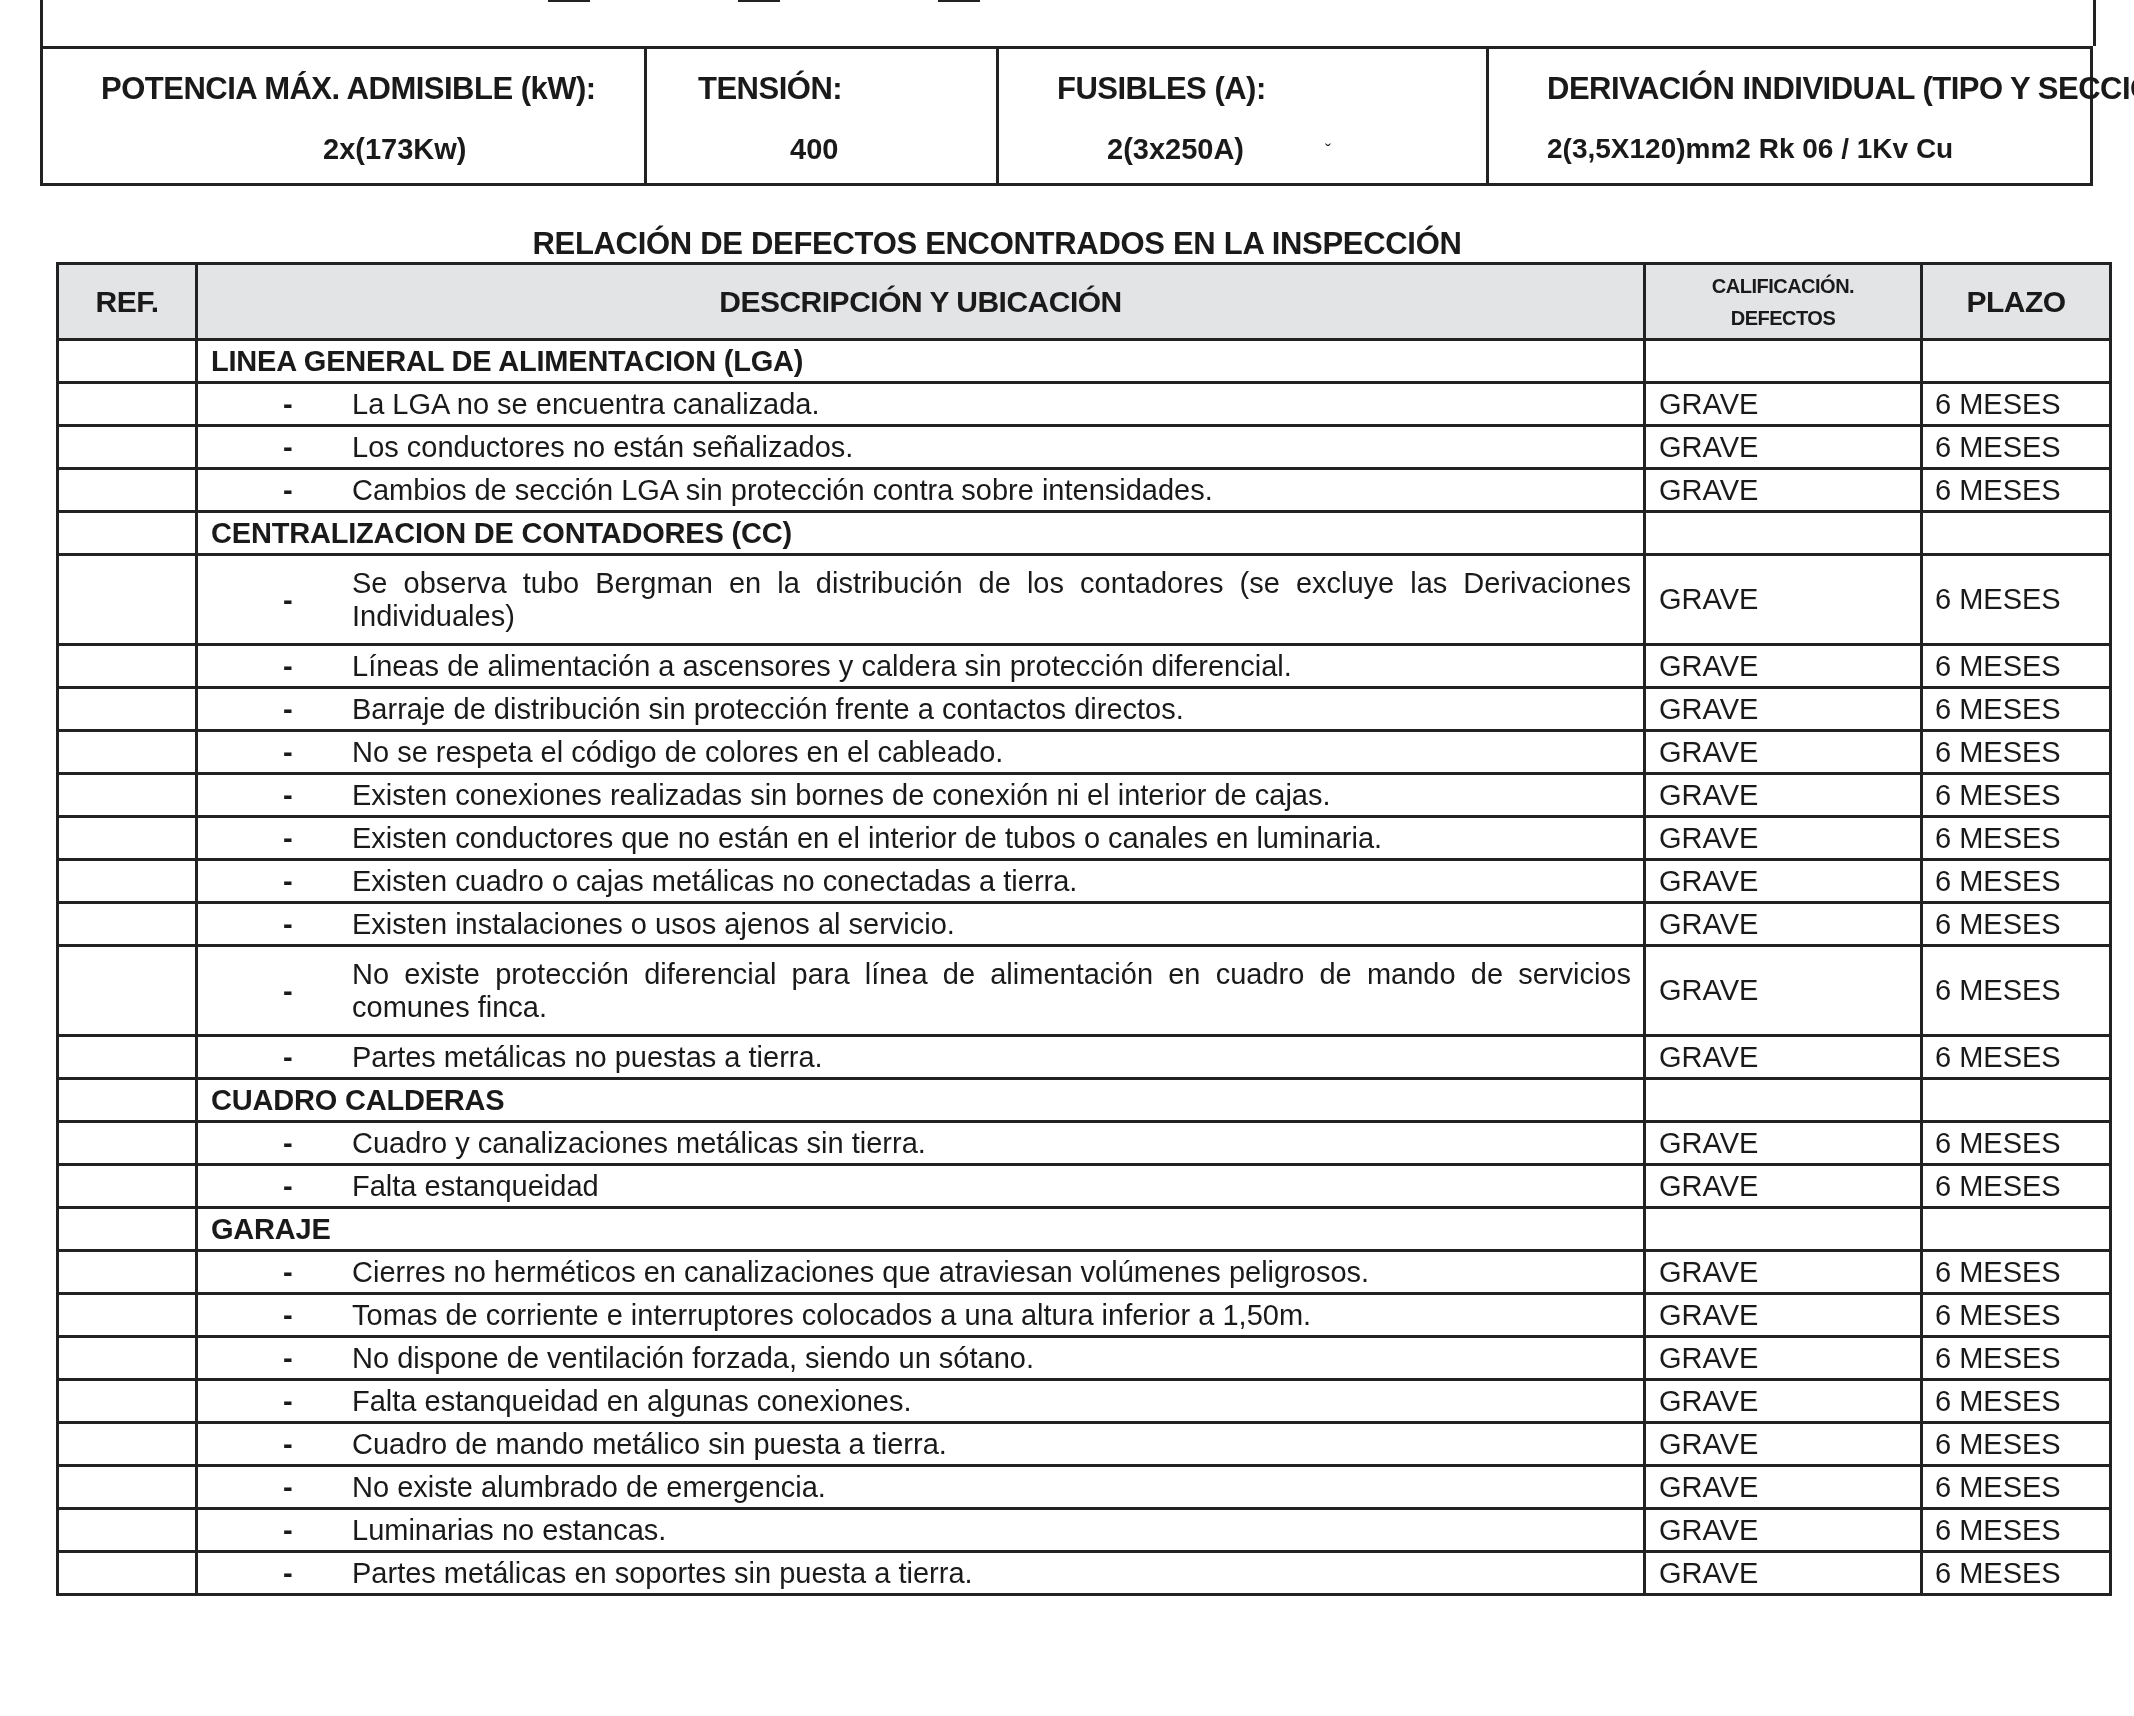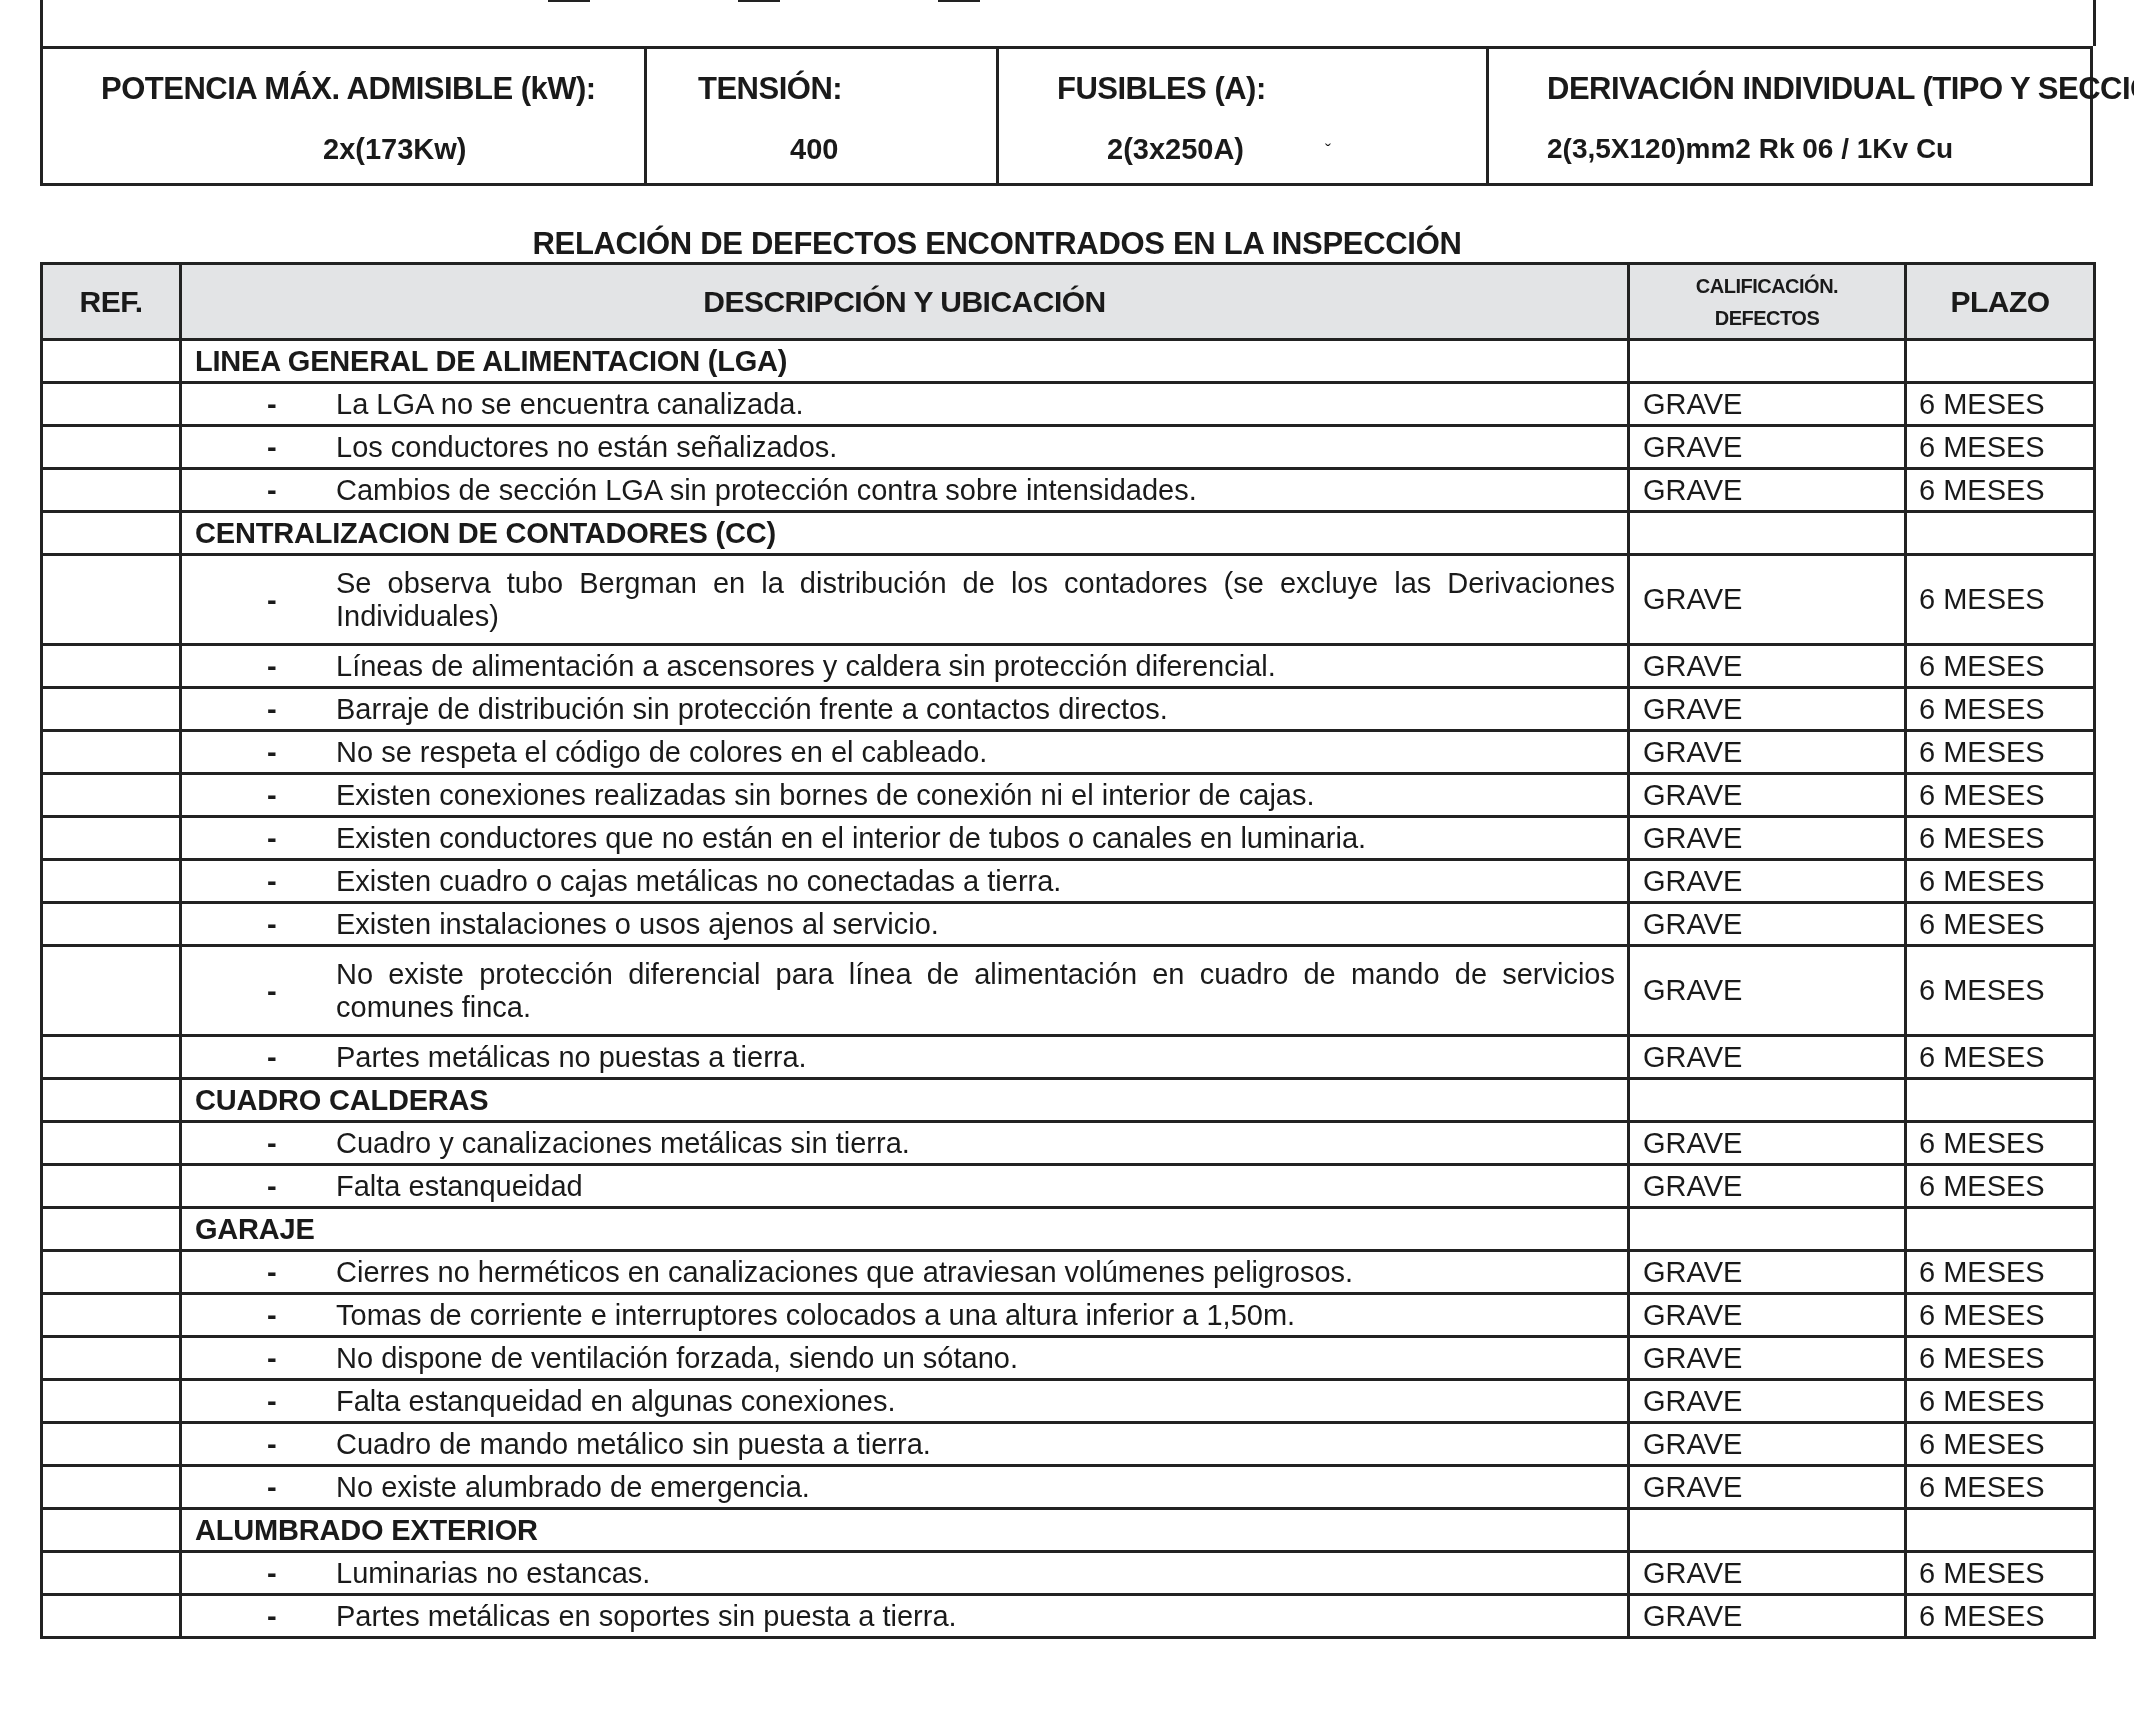--- a/index.html
+++ b/index.html
@@ -18,21 +18,21 @@
   .tech .cell:last-child { border-right:none; }
   .tech .lbl { position:absolute; top:22px; font-weight:bold; font-size:31px; letter-spacing:-0.5px; white-space:nowrap; }
   .tech .val { position:absolute; top:84px; font-weight:bold; font-size:29px; white-space:nowrap; }
   .tech .tick { position:absolute; top:92px; left:280px; font-size:18px; }
 
   .sect-title { position:absolute; left:0; width:2134px; top:226px; text-align:center;
                 font-weight:bold; font-size:31px; letter-spacing:-0.3px; padding-left:-40px; }
   .sect-title span { position:relative; left:-70px; }
 
   
-  table.defects { position:absolute; left:40px; top:262px; width:2053px;
+  table.defects { position:absolute; left:56px; top:262px; width:2053px;
                   border-collapse:collapse; table-layout:fixed; }
   table.defects td, table.defects th { border:3px solid #222; padding:0; box-sizing:border-box; }
   table.defects th { background:#e3e4e6; font-weight:bold; font-size:30px; height:76px;
                      letter-spacing:-0.5px; }
   table.defects th.cal { font-size:20px; line-height:32px; }
   table.defects td { height:43px; font-size:29px; vertical-align:middle; }
   td.cat { font-weight:bold; padding-left:13px !important; letter-spacing:-0.2px; }
   td.desc { position:relative; padding-left:154px !important; padding-right:12px !important; }
   td.desc .dash { position:absolute; left:85px; top:50%; transform:translateY(-50%); font-weight:bold; }
   td.desc.tall { height:90px; text-align:justify; line-height:33px; }
@@ -234,26 +234,20 @@
         <td class="pl">6 MESES</td>
       </tr>
       <tr>
         <td></td>
         <td class="desc"><span class="dash">-</span><span>No existe alumbrado de emergencia.</span></td>
         <td class="cal">GRAVE</td>
         <td class="pl">6 MESES</td>
       </tr>
       <tr>
         <td></td>
-        <td class="cat">ALUMBRADO EXTERIOR</td>
-        <td></td>
-        <td></td>
-      </tr>
-      <tr>
-        <td></td>
         <td class="desc"><span class="dash">-</span><span>Luminarias no estancas.</span></td>
         <td class="cal">GRAVE</td>
         <td class="pl">6 MESES</td>
       </tr>
       <tr>
         <td></td>
         <td class="desc"><span class="dash">-</span><span>Partes metálicas en soportes sin puesta a tierra.</span></td>
         <td class="cal">GRAVE</td>
         <td class="pl">6 MESES</td>
       </tr>

